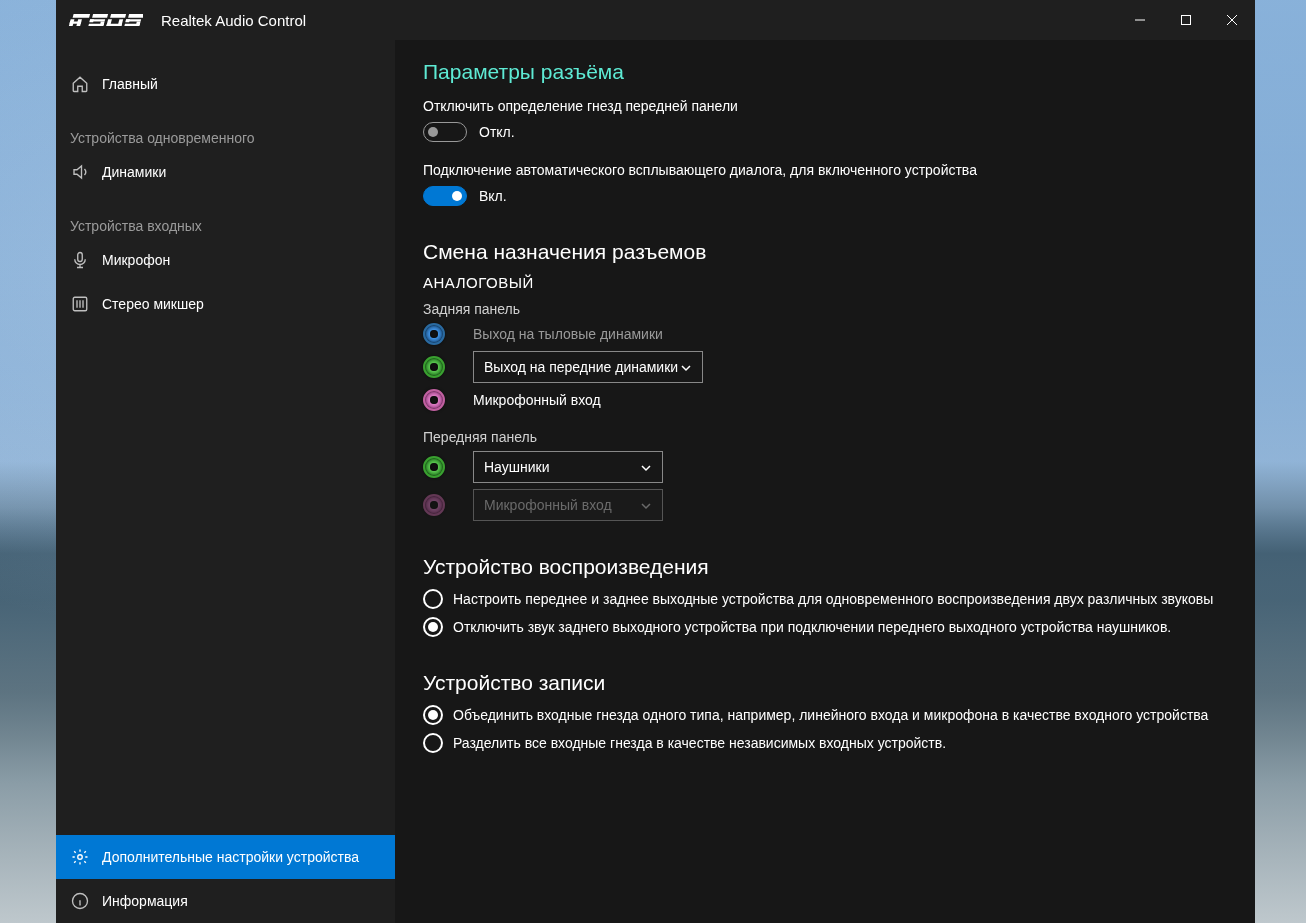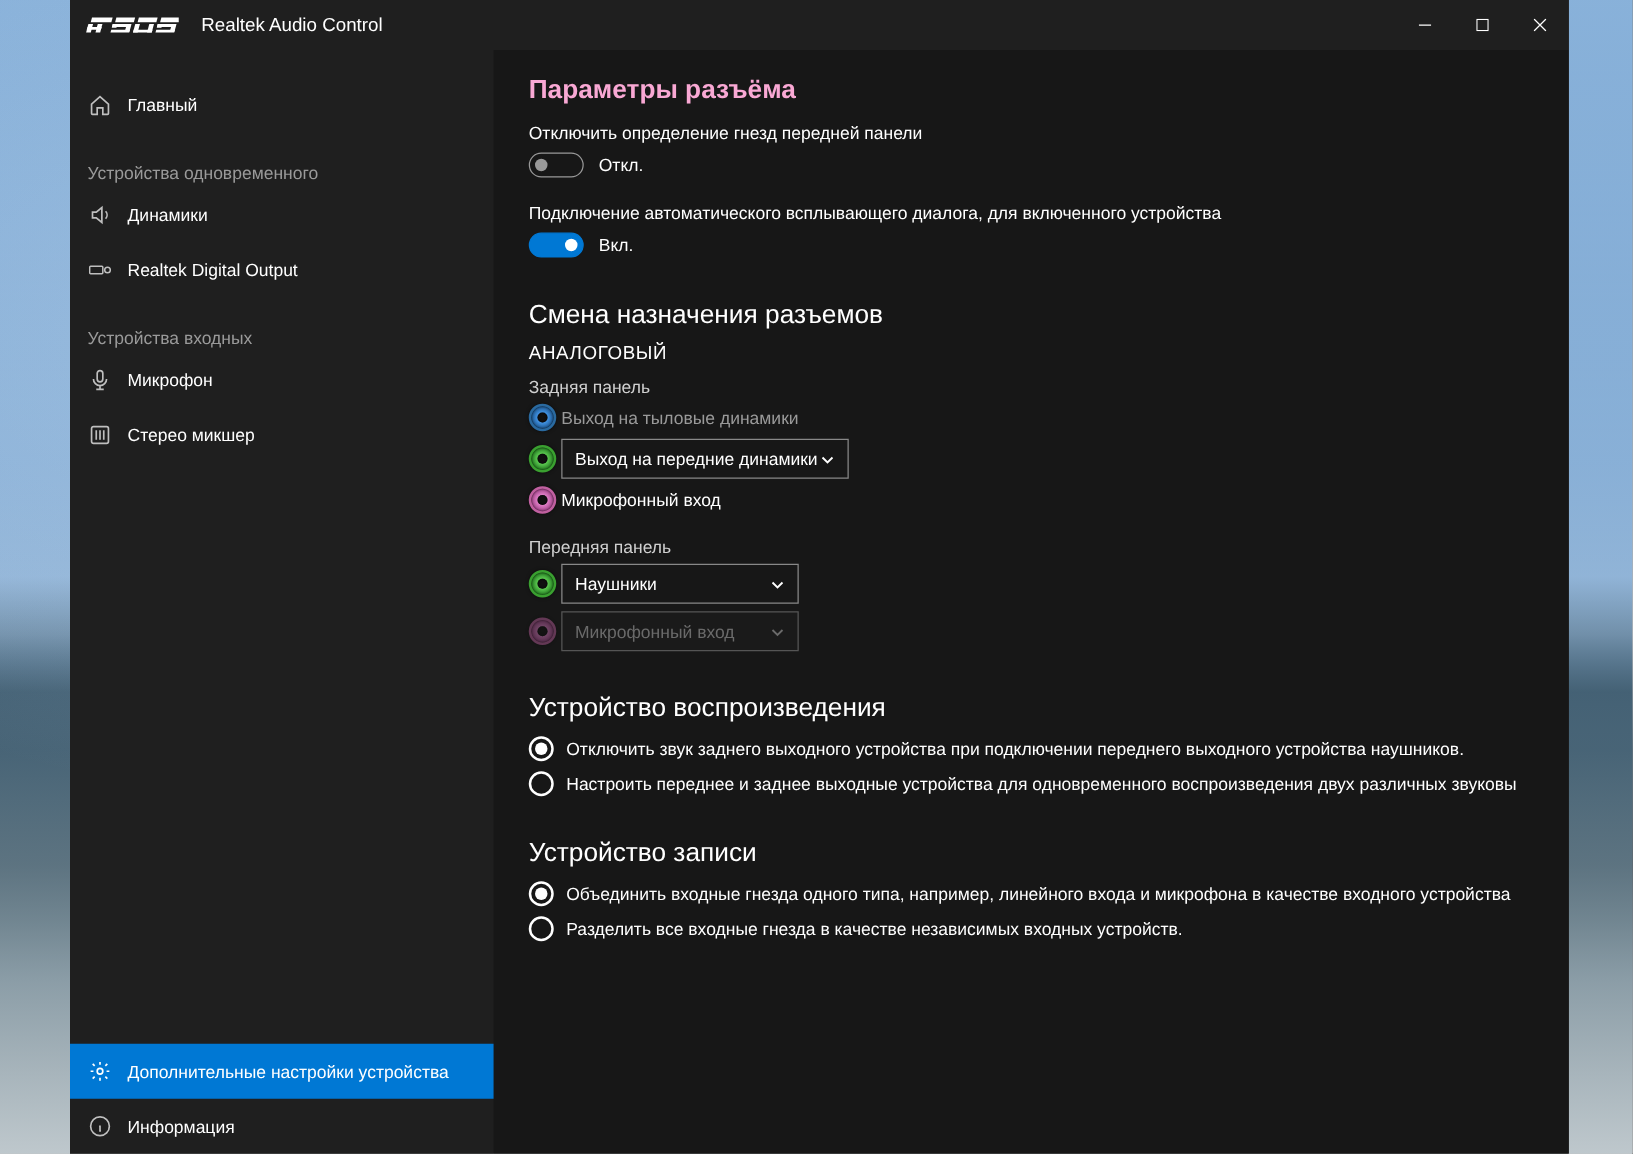--- a/index.html
+++ b/index.html
@@ -64,35 +64,35 @@
 }
 .sidebar-item .label { color: #fff; }
 .sidebar-footer { margin-top: auto; }
 .main {
   flex: 1;
   background: #171717;
   overflow: hidden;
   padding: 20px 0 0 28px;
   color: #fff;
 }
-.h1 { font-size: 21px; font-weight: 700; margin-bottom: 14px; color: #f9a8d4; }
+.h1 { font-size: 21px; font-weight: 400; margin-bottom: 14px; color: #5eead4; }
 .h2 { font-size: 21px; font-weight: 400; margin: 34px 0 10px 0; color: #fff; }
 .h3 { font-size: 15px; font-weight: 400; margin: 8px 0 10px 0; color: #fff; letter-spacing: 0.5px; }
 .setting-label { font-size: 14px; color: #fff; margin-bottom: 8px; }
 .subhead { font-size: 14px; color: #d0d0d0; margin: 8px 0 6px 0; }
 .toggle-row { display: flex; align-items: center; gap: 12px; margin-bottom: 20px; }
 .toggle {
   width: 44px; height: 20px; border-radius: 10px; position: relative; cursor: pointer;
   border: 1px solid #999; background: #171717;
 }
 .toggle .knob { position: absolute; width: 10px; height: 10px; border-radius: 50%; background: #999; top: 4px; left: 4px; transition: left .15s, background .15s; }
 .toggle.on { background: #0078d4; border-color: #0078d4; }
 .toggle.on .knob { background: #fff; left: 28px; }
 .toggle-state { font-size: 14px; }
-.jack-row { display: flex; align-items: center; gap: 4px; margin: 6px 0; }
+.jack-row { display: flex; align-items: center; gap: 28px; margin: 6px 0; }
 .jack-ring {
   width: 22px; height: 22px; border-radius: 50%;
   display: flex; align-items: center; justify-content: center;
   box-shadow: inset 0 0 2px rgba(0,0,0,0.8), 0 0 3px rgba(0,0,0,0.6);
 }
 .jack-ring .inner { width: 8px; height: 8px; border-radius: 50%; background: #111; box-shadow: inset 0 0 2px #000; }
 .jack-ring.blue { background: radial-gradient(circle, #4da6ff 20%, #0b3a66 90%); border: 2px solid #2a6aa0; }
 .jack-ring.green { background: radial-gradient(circle, #6de060 20%, #0a5a0a 90%); border: 2px solid #3aa030; }
 .jack-ring.pink { background: radial-gradient(circle, #f090d8 20%, #8a2a70 90%); border: 2px solid #c060a0; }
 .jack-ring.dim { opacity: 0.45; }
@@ -180,29 +180,20 @@
       <div class="sidebar-item">
         <span class="sidebar-icon">
           <svg width="18" height="18" viewBox="0 0 24 24" fill="none" stroke="currentColor" stroke-width="1.8">
               <path d="M4 9v6h4l6 5V4l-6 5H4z"></path>
               <path d="M18 8a6 6 0 0 1 0 8"></path>
             </svg>
         </span>
         <span class="label">Динамики</span>
       </div>
 
-      <div class="sidebar-item">
-        <span class="sidebar-icon">
-          <svg width="18" height="14" viewBox="0 0 24 16" fill="none" stroke="currentColor" stroke-width="1.6">
-              <rect x="1" y="4" width="14" height="8" rx="1"></rect>
-              <circle cx="20" cy="8" r="3"></circle>
-            </svg>
-        </span>
-        <span class="label">Realtek Digital Output</span>
-      </div>
 
       <div class="sidebar-section">Устройства входных</div>
 
       <div class="sidebar-item">
         <span class="sidebar-icon">
           <svg width="18" height="18" viewBox="0 0 24 24" fill="none" stroke="currentColor" stroke-width="1.8">
               <rect x="9" y="2" width="6" height="12" rx="3"></rect>
               <path d="M5 11a7 7 0 0 0 14 0M12 18v4M8 22h8"></path>
             </svg>
         </span>
@@ -313,26 +304,26 @@
           <span class="chev">
             <svg width="12" height="12" viewBox="0 0 12 12">
                 <path d="M2 4l4 4 4-4" fill="none" stroke="#6a6a6a" stroke-width="1.5"></path>
               </svg>
           </span>
         </div>
       </div>
 
       <div class="h2">Устройство воспроизведения</div>
       <div class="radio-row">
+        <div class="radio"></div>
+        <div class="radio-text">Настроить переднее и заднее выходные устройства для одновременного воспроизведения двух различных звуковы</div>
+      </div>
+      <div class="radio-row">
         <div class="radio checked"></div>
         <div class="radio-text">Отключить звук заднего выходного устройства при подключении переднего выходного устройства наушников.</div>
-      </div>
-      <div class="radio-row">
-        <div class="radio"></div>
-        <div class="radio-text">Настроить переднее и заднее выходные устройства для одновременного воспроизведения двух различных звуковы</div>
       </div>
 
       <div class="h2">Устройство записи</div>
       <div class="radio-row">
         <div class="radio checked"></div>
         <div class="radio-text">Объединить входные гнезда одного типа, например, линейного входа и микрофона в качестве входного устройства</div>
       </div>
       <div class="radio-row">
         <div class="radio"></div>
         <div class="radio-text">Разделить все входные гнезда в качестве независимых входных устройств.</div>

